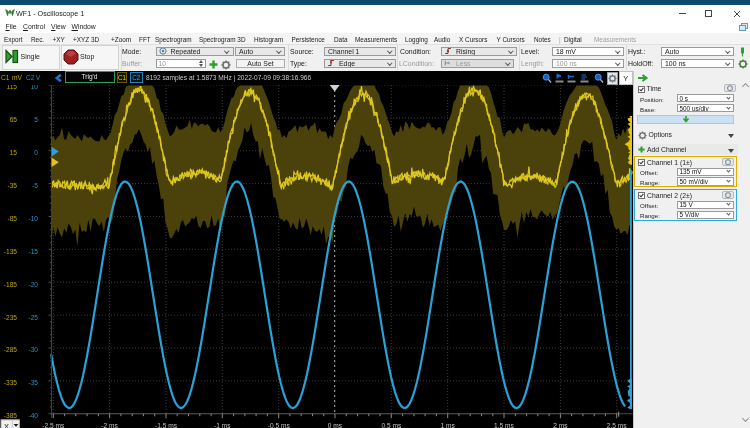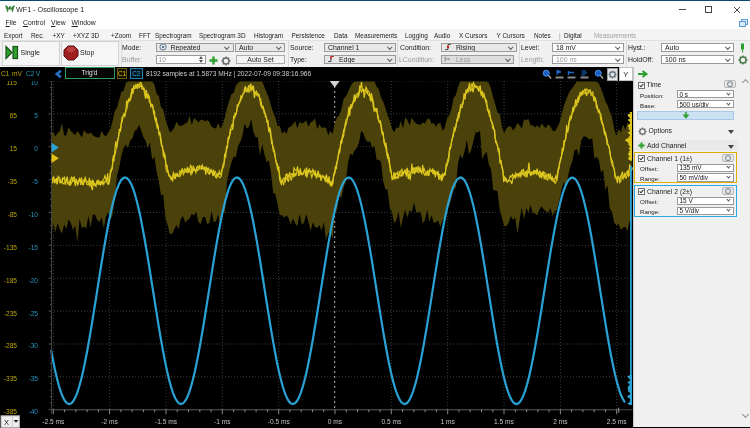--- a/index.html
+++ b/index.html
@@ -1,15 +1,15 @@
 <!DOCTYPE html>
 <html><head><meta charset="utf-8"><style>
 * { margin:0; padding:0; box-sizing:border-box; }
 body { font-family:"Liberation Sans", sans-serif; width:750px; height:428px; overflow:hidden; }
-#win { position:relative; width:750px; height:428px; background:#000; border-top:1px solid #0c4a6e;
+#win { position:relative; width:750px; height:428px; background:#000; border-top:5px solid #0c4a6e;
        font-family:"Liberation Sans", sans-serif; }
 #titlebar { position:absolute; left:0; top:0; width:750px; height:14px; background:#ffffff; }
 #title { position:absolute; left:16px; top:3.5px; font-size:7.2px; color:#1a1a1a; }
 #menubar { position:absolute; left:0; top:14px; width:750px; height:14px; background:#ffffff; }
 .mi { position:absolute; top:4px; font-size:6.8px; color:#1a1a1a; }
 #toolbar { position:absolute; left:0; top:28px; width:750px; height:12px; background:#f4f4f4;
             border-bottom:1px solid #e0e0e0; }
 .tbi { position:absolute; top:3px; font-size:6.4px; color:#1a1a1a; white-space:nowrap; }
 #ctrlbar { position:absolute; left:0; top:40px; width:750px; height:26.5px; background:#f0f0f0; }
 .clab { position:absolute; font-size:6.9px; line-height:9.5px; white-space:nowrap; }

